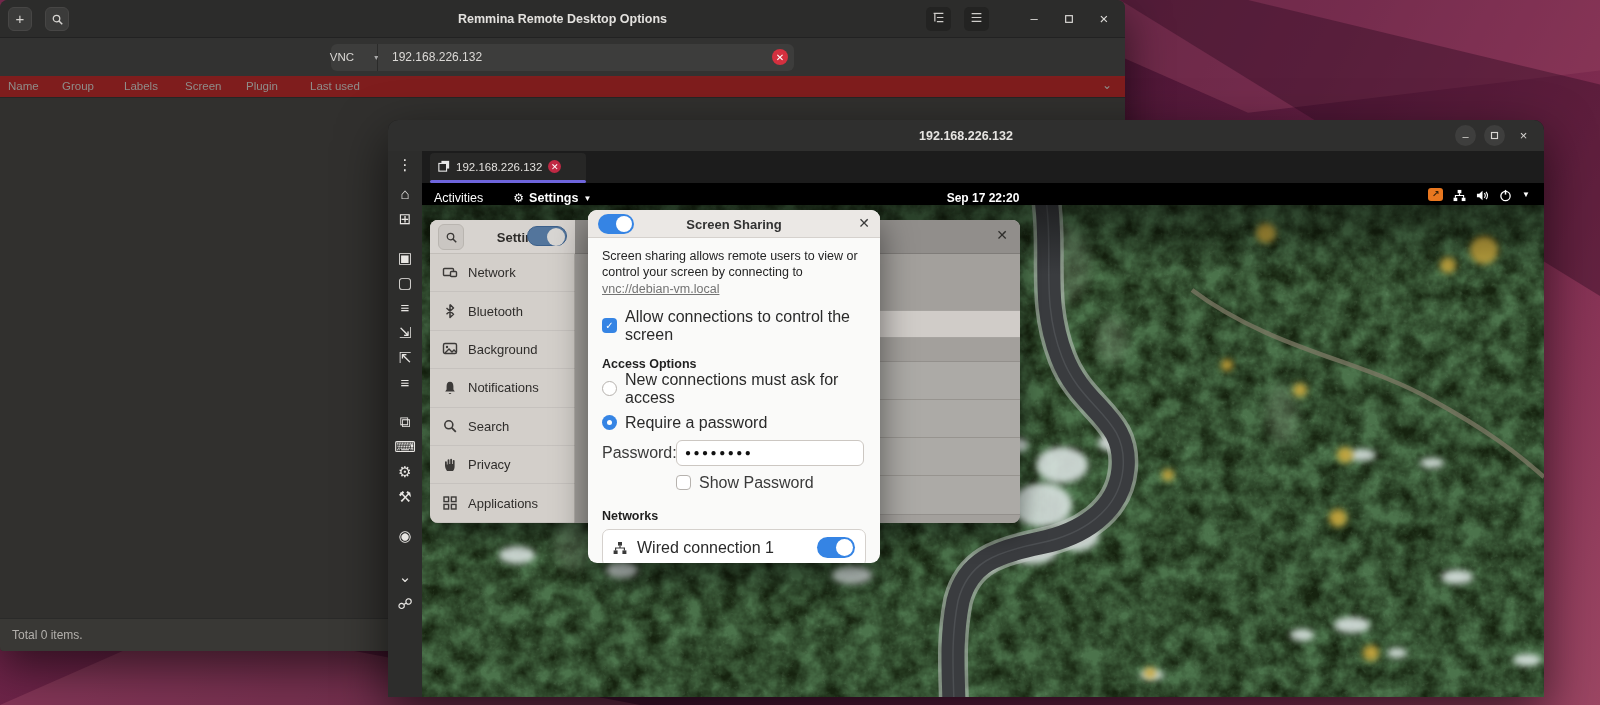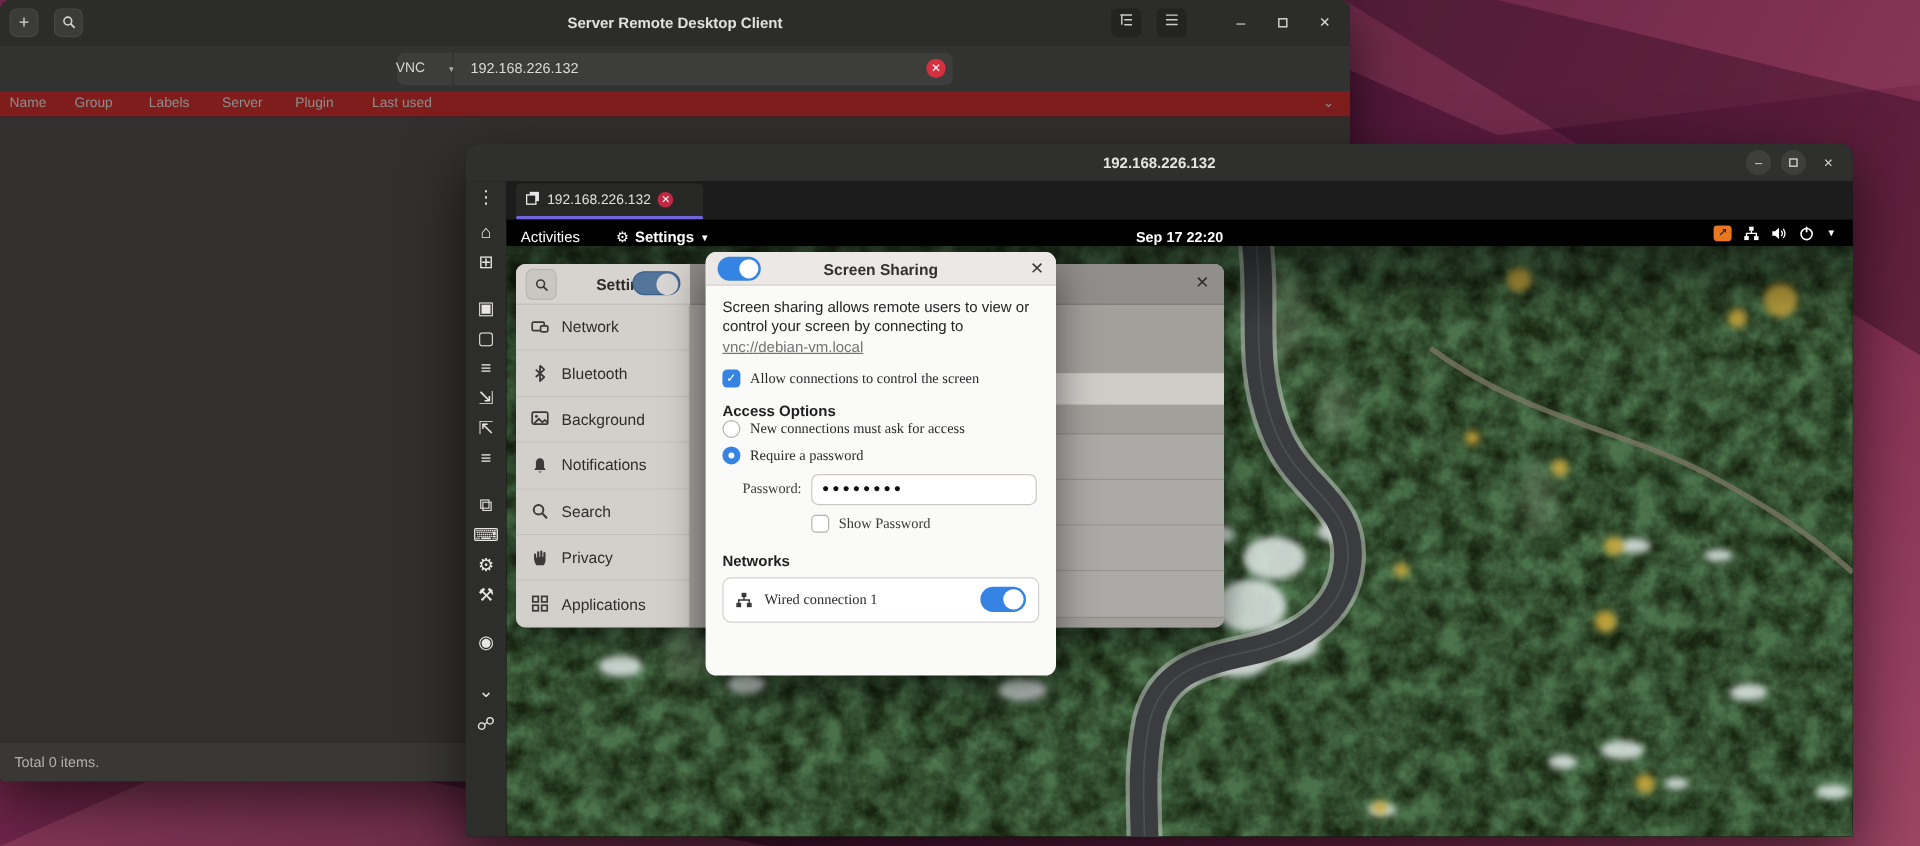--- a/index.html
+++ b/index.html
@@ -112,21 +112,21 @@
   .dlg-desc{font-size:12.5px;line-height:1.3;color:#242424;}
   .dlg-desc a{color:#737373;text-decoration:underline;}
   .row{display:flex;align-items:center;gap:8px;}
   .cb{width:15px;height:15px;border-radius:4px;flex:0 0 15px;}
   .cb.on{background:#3584e4;color:#fff;font-size:10px;font-weight:bold;display:flex;align-items:center;justify-content:center;}
   .cb.off{background:#fff;border:1px solid #b6b2ae;}
   .radio{width:15px;height:15px;border-radius:50%;flex:0 0 15px;position:relative;}
   .radio.off{background:#fff;border:1px solid #b6b2ae;}
   .radio.on{background:#3584e4;}
   .radio.on::after{content:'';position:absolute;left:5px;top:5px;width:5px;height:5px;border-radius:50%;background:#fff;}
-  .lbl{font-size:12px;color:#2a2a2a;font-family:Liberation Serif, serif;}
+  .lbl{font-size:16px;color:#2a2a2a;}
   .sec{font-size:12.5px;font-weight:bold;color:#1f1f1f;}
   .pw-input{width:188px;height:26px;background:#fff;border:1px solid #ccc7c2;border-radius:6px;
     display:flex;align-items:center;padding-left:8px;font-size:10px;letter-spacing:2.5px;color:#111;}
   .net-card{margin-top:6px;height:38px;background:#fff;border:1px solid #d5d1cd;border-radius:7px;
     display:flex;align-items:center;padding:0 10px;gap:10px;text-align:center;}
   .net-card .gicon{width:14px;height:14px;color:#3a3a3a;}
   .net-card .gicon svg{width:14px;height:14px;display:block;}
   .card-tgl{margin-left:auto;width:38px;height:21px;}
   .card-tgl::after{width:17px;height:17px;top:2px;right:2px;}
 </style>
@@ -136,21 +136,21 @@
 <div class="stage">
 
   <div class="abs desktop">
     <div class="facet1"></div>
       <div class="facet2"></div>
       <div class="facet3"></div>
   </div>
 
   <div class="abs rm-win">
     <div class="abs rm-header">
-      <div class="rm-title">Server Remote Desktop Client</div>
+      <div class="rm-title">Remmina Remote Desktop Options</div>
       <div style="display:flex;gap:13px;margin-left:8px;position:relative;">
         <div class="sq-btn">+</div>
         <div class="sq-btn">
           <span class="gicon" style="width:13px;height:13px;display:block;color:#d6d4d1;"><svg viewBox="0 0 16 16" width="13" height="13">
                 <circle cx="6.8" cy="6.8" r="4" fill="none" stroke="currentColor" stroke-width="1.6"></circle>
                 <path d="M9.8 9.8 L13.8 13.8" stroke="currentColor" stroke-width="1.8"></path>
               </svg></span>
         </div>
       </div>
       <div style="display:flex;gap:13px;align-items:center;position:absolute;right:10px;">
@@ -184,21 +184,21 @@
         <span>192.168.226.132</span>
         <div class="badge-red">✕</div>
       </div>
     </div>
 
     <div class="abs rm-cols">
       <div id="rm-cols-host">
           <span class="rm-col" style="left: 8px;">Name</span>
           <span class="rm-col" style="left: 62px;">Group</span>
           <span class="rm-col" style="left: 124px;">Labels</span>
-          <span class="rm-col" style="left: 185px;">Server</span>
+          <span class="rm-col" style="left: 185px;">Screen</span>
           <span class="rm-col" style="left: 246px;">Plugin</span>
           <span class="rm-col" style="left: 310px;">Last used</span>
         </div>
       <span class="rm-col" style="left:1102px;top:2px;font-size:12px;">⌄</span>
     </div>
 
     <div class="abs rm-main"></div>
 
     <div class="abs rm-status">
       <span>Total 0 items.</span>

